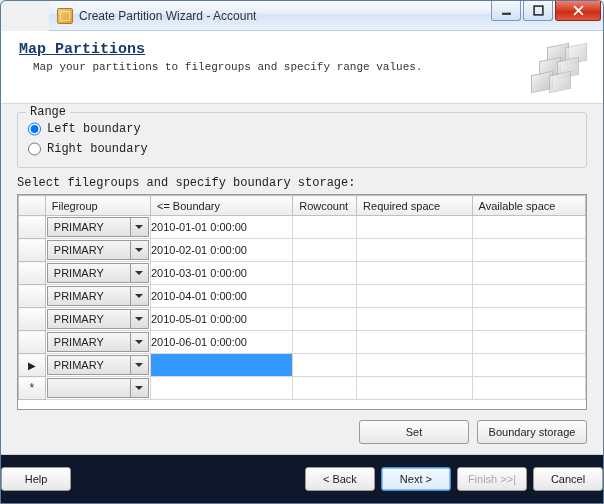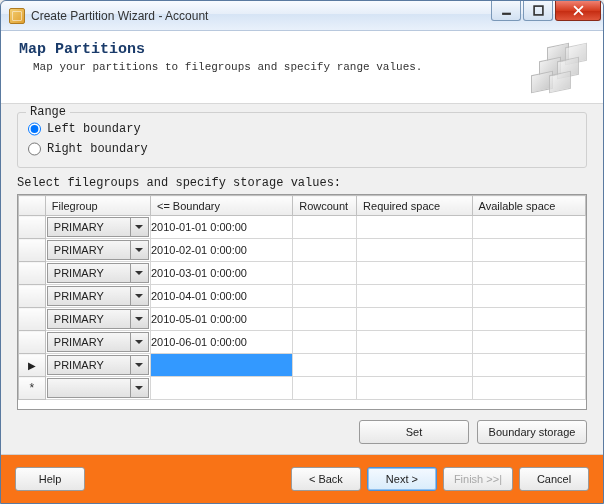--- a/index.html
+++ b/index.html
@@ -1,29 +1,29 @@
 <!DOCTYPE html>
 <html><head>
 <meta charset="utf-8">
 <style>
 * { box-sizing: border-box; margin: 0; padding: 0; }
 body { font-family: Tahoma, "Segoe UI", Arial, sans-serif; font-size: 11px; background: #fff; width: 604px; height: 504px; overflow: hidden; }
 .window { width: 604px; height: 504px; border: 1px solid #5a7aa0; border-radius: 6px 6px 0 0; background: #f0f0f0; display: flex; flex-direction: column; box-shadow: 0 0 6px rgba(0,0,0,0.3); }
-.titlebar { height: 30px; background: linear-gradient(to bottom, #f8fbff 0%, #e6eef9 45%, #d6e4f5 46%, #e9f1fb 100%); display: flex; align-items: center; border-radius: 6px 6px 0 0; padding-left: 8px; border-bottom: 1px solid #b8c8dd; }
+.titlebar { height: 30px; background: linear-gradient(to bottom, #f8fbff 0%, #e6eef9 45%, #d6e4f5 46%, #e9f1fb 100%); display: flex; align-items: center; border-radius: 6px 6px 0 0; padding-left: 8px; border-bottom: 1px solid #b8c8dd; margin-left: 48px; }
 .titlebar-icon { width: 16px; height: 16px; margin-right: 6px; background: linear-gradient(135deg, #f3ce72, #e0a030); border: 1px solid #b07b20; border-radius: 2px; position: relative; }
 .titlebar-icon::after { content: ""; position: absolute; inset: 2px; border: 1px solid rgba(255,255,255,0.5); border-radius:1px;}
 .titlebar-text { flex: 1; font-size: 12px; color: #333; }
 .winbtns { display: flex; align-items: flex-start; gap: 0; height: 100%; }
 .winbtn { width: 30px; height: 20px; margin-top: 0; border: 1px solid #7a98b8; border-top: none; background: linear-gradient(to bottom, #f4f8fd, #d2e1f2); display: flex; align-items: center; justify-content: center; font-size: 10px; color: #444; border-radius: 0 0 3px 3px; margin-right: 2px;}
 .winbtn.close { width: 46px; background: linear-gradient(to bottom, #f08070, #d43c20 50%, #c42a10 51%, #e0553a); color: #fff; border-color: #8a2a18; }
 .winbtn svg { width: 11px; height: 11px; }
 .content { flex: 1; display: flex; flex-direction: column; }
 .header-area { background: #fff; padding: 10px 16px 12px 18px; border-bottom: 1px solid #d8d8d8; position: relative; display: flex; }
 .header-text { flex: 1; }
-.header-title { font-family: "Courier New", monospace; font-weight: bold; font-size: 15px; color: #1a3b6a; margin-bottom: 3px; }
+.header-title { font-family: "Courier New", monospace; font-weight: bold; font-size: 15px; color: #1a3b6a; margin-bottom: 3px; text-decoration: underline; }
 .header-sub { font-family: "Courier New", monospace; font-size: 11px; color: #333; margin-left: 14px; }
 .header-deco { width: 58px; height: 50px; position: relative; }
 .cube { position: absolute; width: 22px; height: 18px; background: linear-gradient(135deg,#f0f0f0,#c8c8c8); border:1px solid #bbb; transform: skewY(-12deg);}
 .cube.c1{top:4px;left:18px;} .cube.c2{top:4px;left:36px;opacity:.7;}
 .cube.c3{top:18px;left:10px;} .cube.c4{top:18px;left:28px;opacity:.8;}
 .cube.c5{top:32px;left:2px;} .cube.c6{top:32px;left:20px;opacity:.8;}
 .body-area { flex: 1; padding: 8px 16px 0 16px; display: flex; flex-direction: column; font-family: "Courier New", monospace; font-size: 12px; color: #222; background: #f0f0f0;}
 .range-group { border: 1px solid #d0d0d0; border-radius: 3px; padding: 6px 10px 8px 10px; position: relative; margin-bottom: 8px;}
 .range-legend { position: absolute; top: -8px; left: 8px; background: #f0f0f0; padding: 0 4px; font-size: 12px; }
 .radio-row { display: flex; padding: 3px 0; }
@@ -35,21 +35,21 @@
 table.grid th.rowhdr { width: 26px; }
 table.grid td { border: 1px solid #d6d6d6; padding: 0; height: 23px; background:#fff;}
 table.grid td.rowhead { width: 26px; background: linear-gradient(to bottom,#fdfdfd,#ececec); border:1px solid #c0c0c0; text-align: center; color:#333; font-size: 12px;}
 .fg-cell { display: flex; height: 100%; }
 .fg-text { flex: 1; background: linear-gradient(to bottom,#f6f6f6,#e2e2e2); border:1px solid #9a9a9a; display: flex; align-items: center; padding: 0 6px; margin:1px 0 1px 1px;}
 .fg-btn { width: 18px; background: linear-gradient(to bottom,#f6f6f6,#dcdcdc); border:1px solid #9a9a9a; border-left: none; display:flex; align-items:center; justify-content:center; margin:1px 1px 1px 0;}
 .fg-btn::after{content:"";border-left:4px solid transparent;border-right:4px solid transparent;border-top:4px solid #333;}
 td.boundary { padding: 0 6px; }
 td.boundary.sel { background:#3399ff; }
 .btn-row { display: flex; justify-content: flex-end; gap: 8px; padding: 10px 0 6px 0; }
-.footer { border-top: 1px solid #d0d0d0; padding: 12px 14px; display: flex; background:#f97316;}
+.footer { border-top: 1px solid #d0d0d0; padding: 12px 0; display: flex; background:#0f172a;}
 .footer-left { flex:1; }
 .footer-right { display:flex; gap: 6px; }
 button.btn { font-family: Tahoma, Arial, sans-serif; font-size: 11px; height: 24px; padding: 0 10px; min-width: 70px; background: linear-gradient(to bottom,#fdfdfd,#e8e8e8); border:1px solid #9a9a9a; border-radius: 3px; color:#222;}
 button.btn.wide { min-width: 110px; padding: 0 8px;}
 button.btn.default { border: 1px solid #4a90d9; box-shadow: 0 0 0 1px #8fc0ee inset; background: linear-gradient(to bottom,#f4f9ff,#d9ecfb);}
 button.btn:disabled { color:#a8a8a8; }
 .col-fg{width:102px;} .col-bd{width:138px;} .col-rc{width:60px;} .col-rs{width:112px;} .col-as{width:110px;}
 .rh-arrow{font-size:10px;color:#222;}
 </style>
 </head>
@@ -100,21 +100,21 @@
         <label class="radio-row">
           <input type="radio" name="range" checked="" style="">
           <span>Left boundary</span>
         </label>
         <label class="radio-row">
           <input type="radio" name="range" style="">
           <span>Right boundary</span>
         </label>
       </div>
 
-      <div class="select-label">Select filegroups and specify storage values:</div>
+      <div class="select-label">Select filegroups and specify boundary storage:</div>
 
       <div class="grid-wrap">
         <table class="grid">
           <thead>
             <tr>
               <th class="rowhdr"></th>
               <th class="col-fg">Filegroup</th>
               <th class="col-bd">&lt;= Boundary</th>
               <th class="col-rc">Rowcount</th>
               <th class="col-rs">Required space</th>

